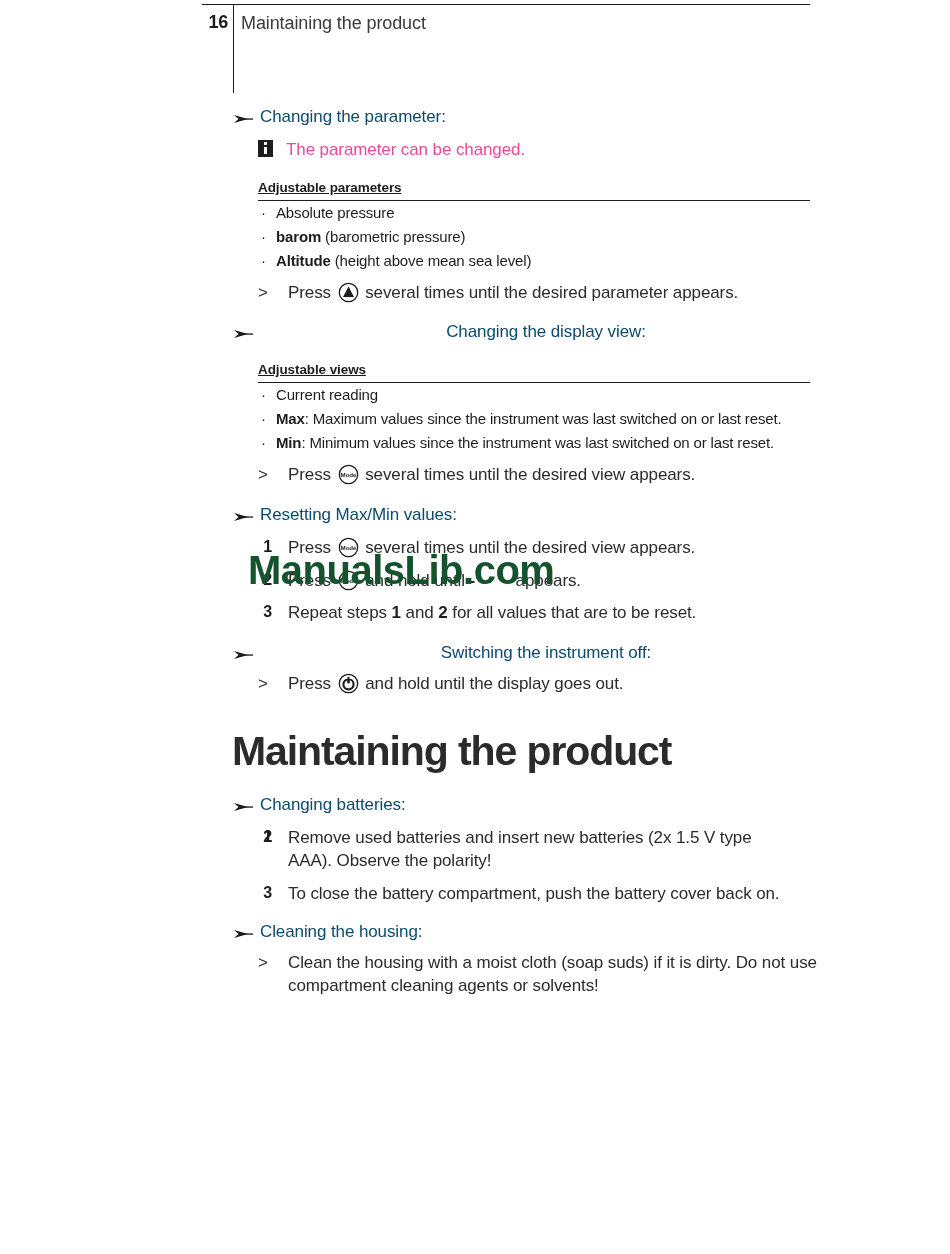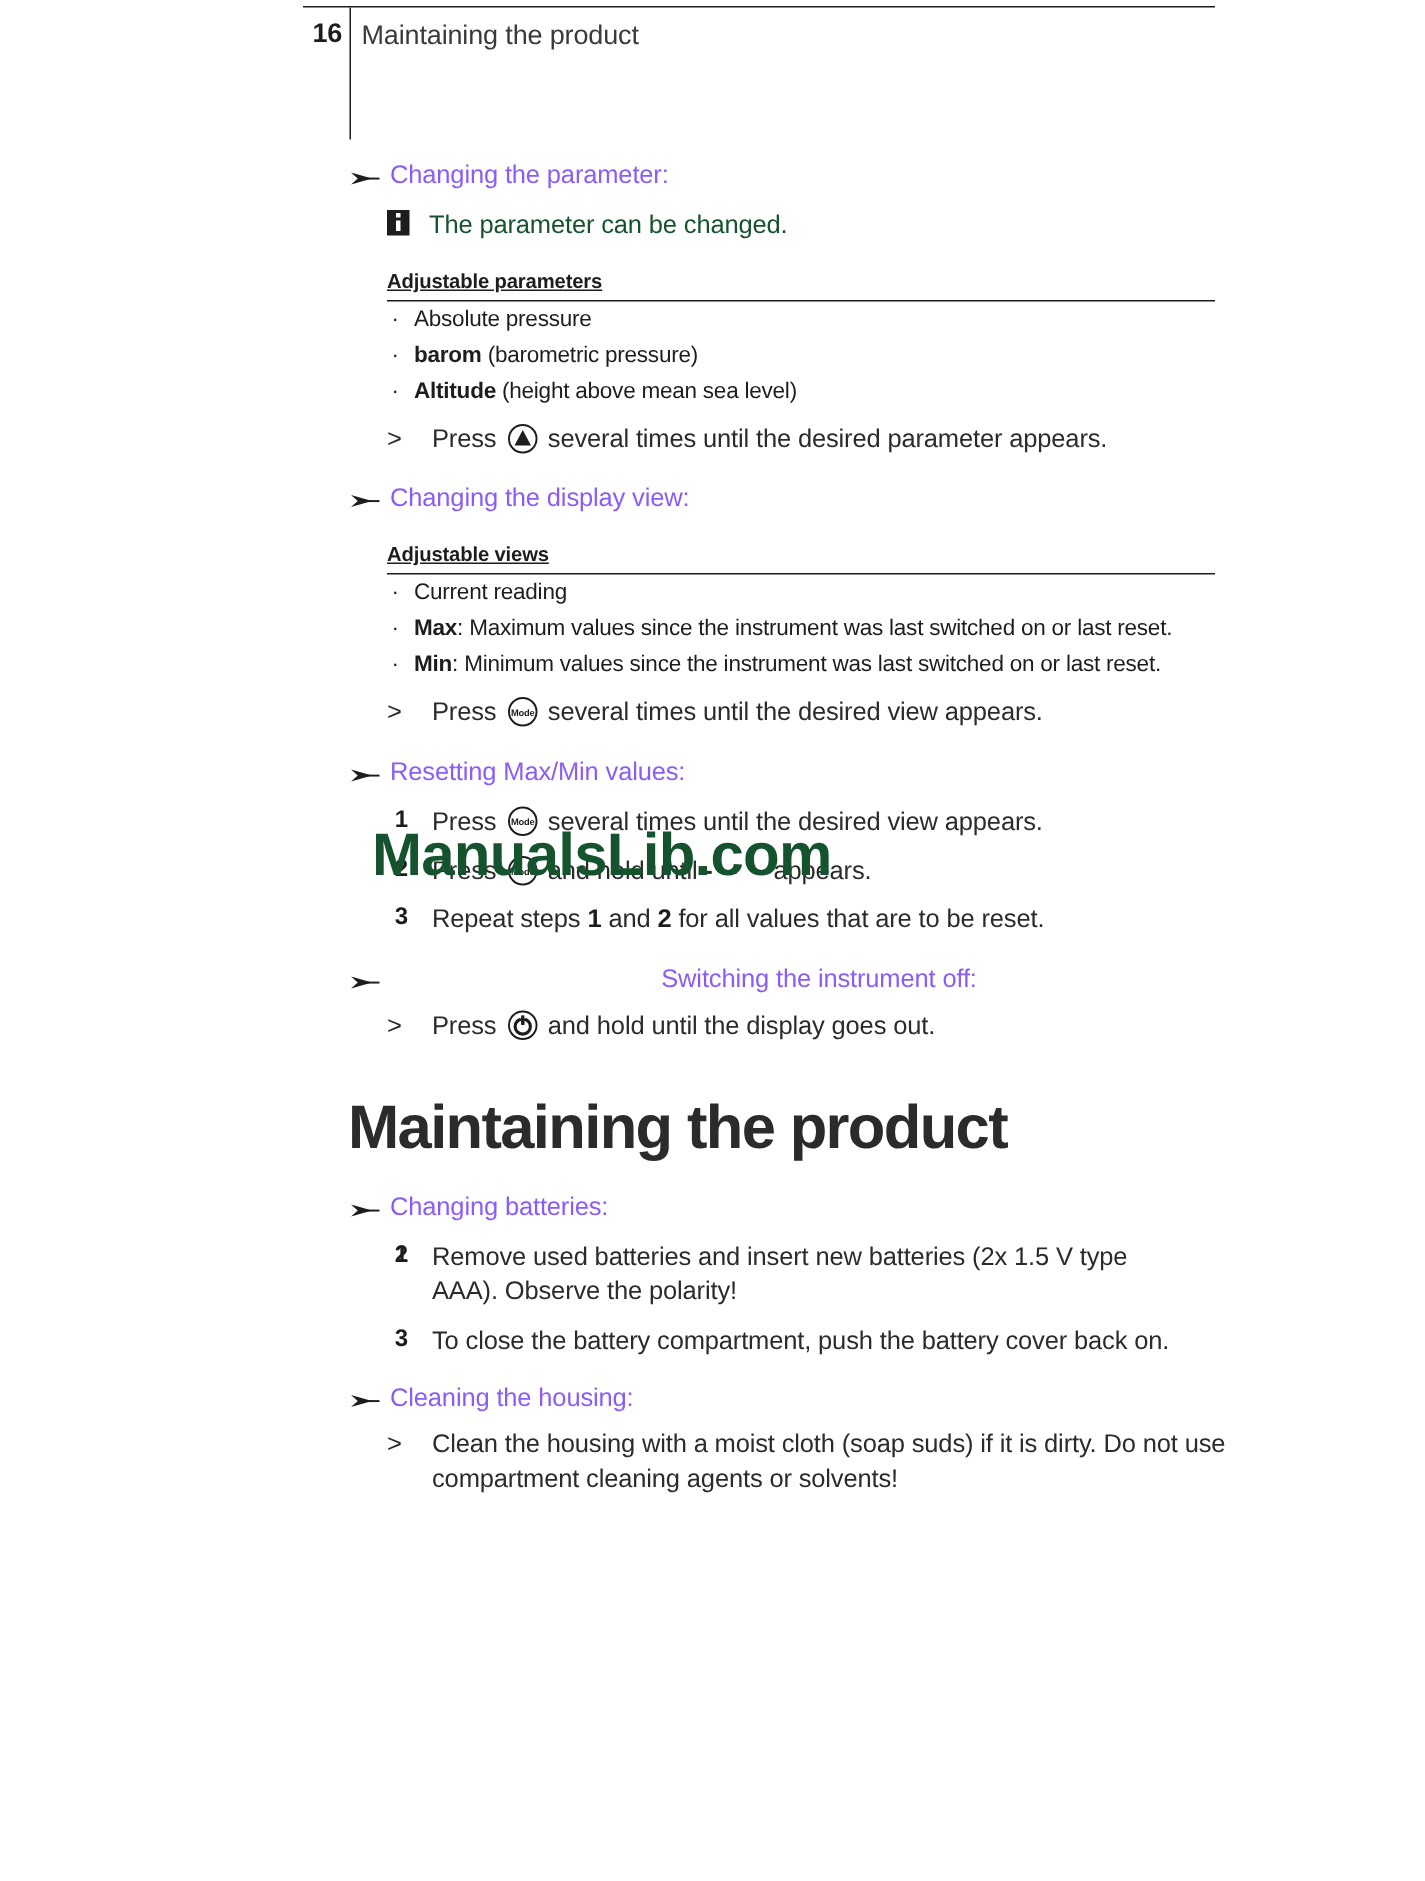--- a/index.html
+++ b/index.html
@@ -73,40 +73,40 @@
     left: 232px;
     top: 106px;
     width: 600px;
   }
 
   
   .arrow-item {
     position: relative;
     padding-left: 28px;
     font-size: 17px;
-    color: #8b5cf6;
+    color: #0c4a6e;
     line-height: 1.35;
     letter-spacing: -0.1px;
   }
   .arrow-glyph {
     position: absolute;
     left: 0px;
     top: 4px;
     width: 22px;
     height: 14px;
     display: block;
   }
 
   
   .note {
     position: relative;
     margin-top: 10px;
     padding-left: 54px;
     font-size: 17px;
-    color: #14532d;
+    color: #ec4899;
     line-height: 1.35;
     letter-spacing: -0.1px;
   }
   .info-icon {
     position: absolute;
     left: 26px;
     top: 1px;
     width: 15px;
     height: 17px;
     background: #1d1d1d;
@@ -320,21 +320,21 @@
     </div>
 
     <div class="gt-step">
       <span class="gt-glyph">&gt;</span>
       <span>Press </span><span class="btn-icon"><svg width="21" height="21" viewBox="0 0 21 21">
             <circle cx="10.5" cy="10.5" r="9.2" fill="none" stroke="#1d1d1d" stroke-width="1.3"></circle>
             <path d="M10.5 4.6 L16 15 L5 15 Z" fill="#1d1d1d"></path>
           </svg></span><span> several times until the desired parameter appears.</span>
     </div>
 
-    <div class="arrow-item" style="margin-top:16px;">
+    <div class="arrow-item" style="margin-top:16px;text-align:center;">
       <span class="arrow-glyph">
         <svg width="22" height="14" viewBox="0 0 22 14">
           <path d="M2 3 L16 7 L2 11 L6.5 7 Z" fill="#1d1d1d"></path>
           <rect x="8" y="6.4" width="13" height="1.3" fill="#1d1d1d"></rect>
         </svg>
       </span>
       <span>Changing the display view:</span>
     </div>
 
     <div class="param-table">

